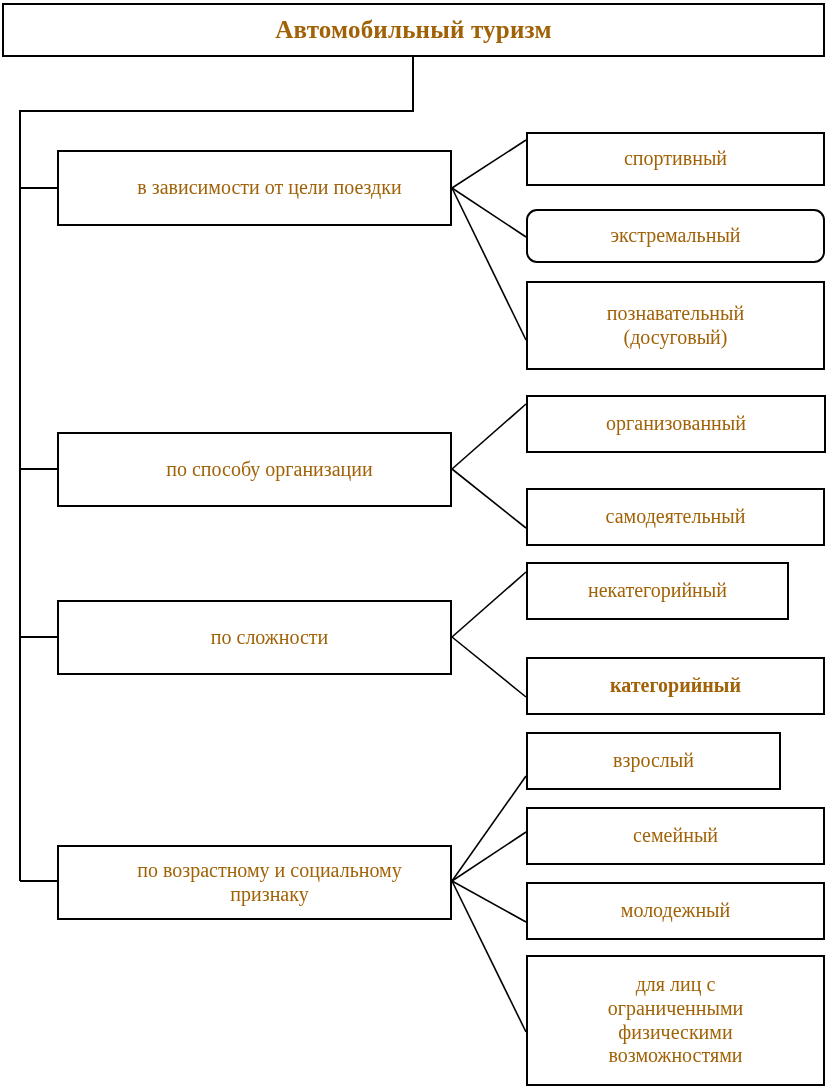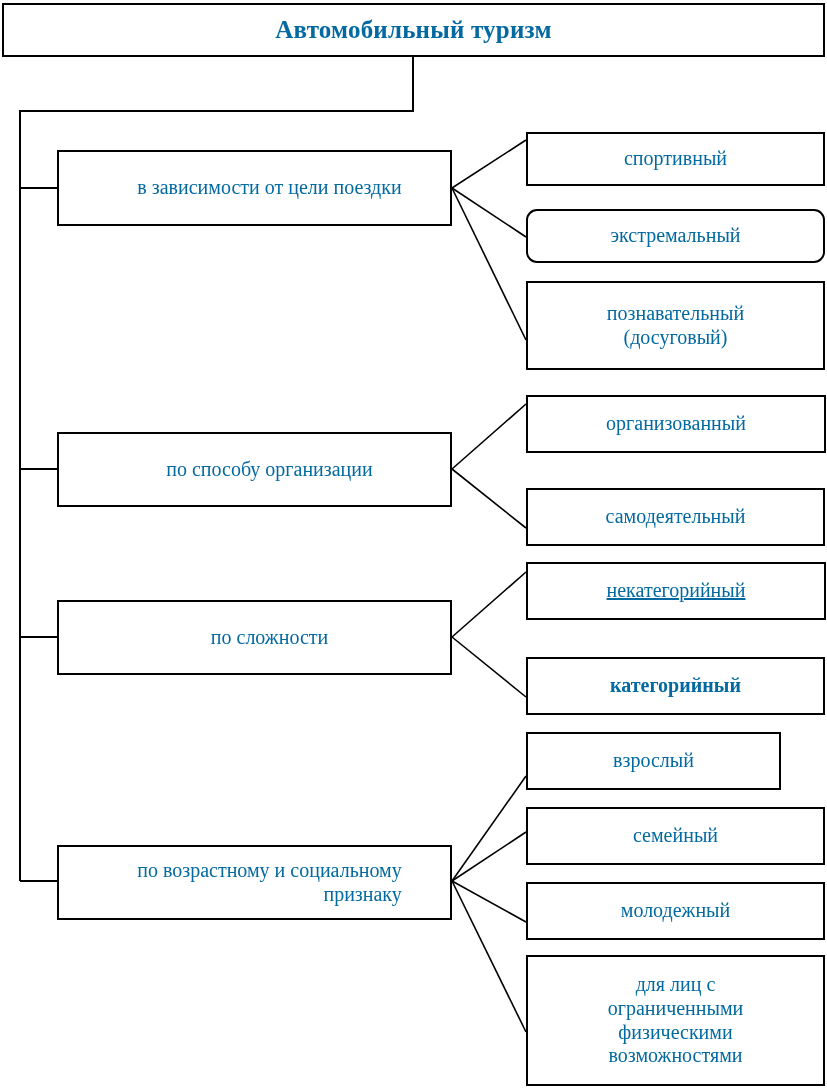--- a/index.html
+++ b/index.html
@@ -8,21 +8,21 @@
     padding: 0;
     background: #ffffff;
   }
   #page {
     position: relative;
     width: 827px;
     height: 1089px;
     background: #ffffff;
     overflow: hidden;
     font-family: "Liberation Serif", "DejaVu Serif", serif;
-    color: #0369a1;
+    color: #a16207;
   }
   .node {
     position: absolute;
     box-sizing: border-box;
     border: 2px solid #000000;
     background: #ffffff;
     display: flex;
     align-items: center;
     justify-content: center;
     text-align: center;
@@ -97,25 +97,25 @@
 (досуговый)</div>
 
   <div class="node node-cat" style="left:57px; top:432px; width:395px; height:75px;">по способу организации</div>
 
   <div class="node node-leaf" style="left:526px; top:395px; width:300px; height:58px;">организованный</div>
 
   <div class="node node-leaf" style="left:526px; top:488px; width:299px; height:58px;">самодеятельный</div>
 
   <div class="node node-cat" style="left:57px; top:600px; width:395px; height:75px;">по сложности</div>
 
-  <div class="node node-leaf" style="left:526px; top:562px; width:300px; height:58px;text-decoration:underline;">некатегорийный</div>
+  <div class="node node-leaf" style="left:526px; top:562px; width:263px; height:58px;">некатегорийный</div>
 
   <div class="node node-leaf" style="left:526px; top:657px; width:299px; height:58px;font-weight:bold;">категорийный</div>
 
-  <div class="node node-cat" style="left:57px; top:845px; width:395px; height:75px;text-align:right;">по возрастному и социальному
+  <div class="node node-cat" style="left:57px; top:845px; width:395px; height:75px;">по возрастному и социальному
 признаку</div>
 
   <div class="node node-leaf" style="left:526px; top:732px; width:255px; height:58px;">взрослый</div>
 
   <div class="node node-leaf" style="left:526px; top:807px; width:299px; height:58px;">семейный</div>
 
   <div class="node node-leaf" style="left:526px; top:882px; width:299px; height:58px;">молодежный</div>
 
   <div class="node node-leaf" style="left:526px; top:955px; width:299px; height:131px;">для лиц с
 ограниченными

